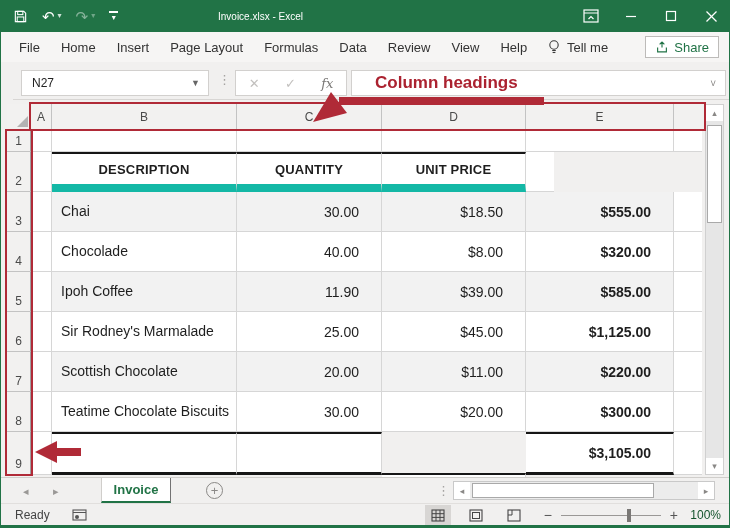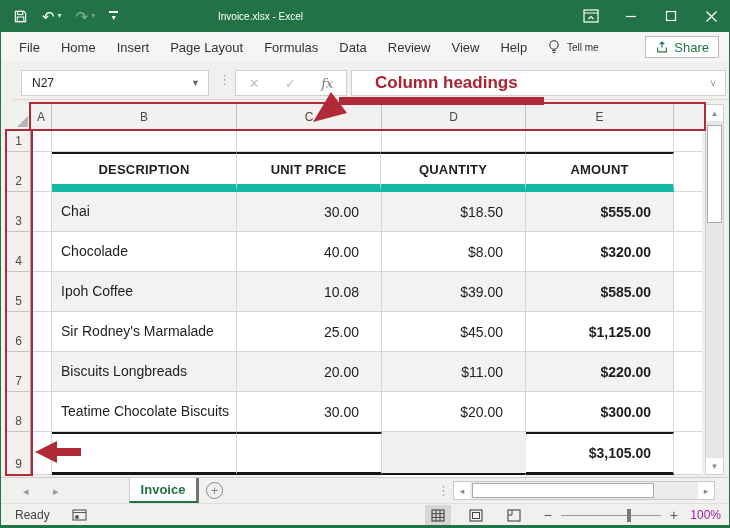--- a/index.html
+++ b/index.html
@@ -18,21 +18,21 @@
   .qat-more { display:flex; flex-direction:column; align-items:center; }
   .qat-more .bar { width:9px; border-top:2px solid #fff; margin-bottom:1px; }
   .qat-more .dd2 { font-size:8px; color:#fff; }
   .win-title { position:absolute; left:217px; top:0; height:32px; display:flex; align-items:center; font-size:10px; color:#fff; }
   .win-controls { position:absolute; right:0; top:0; height:32px; display:flex; }
   .wc-btn { width:40px; height:32px; display:flex; align-items:center; justify-content:center; }
   
   .menubar { position:absolute; left:0; top:32px; width:730px; height:30px; background:#f6f5f4; }
   .menu-tabs { position:absolute; left:18px; top:0; height:30px; display:flex; gap:21px; align-items:center; }
   .menu-tab { font-size:13px; color:#333; white-space:nowrap; cursor:default; }
-  .tellme { position:absolute; left:546px; top:0; height:30px; display:flex; align-items:center; gap:6px; font-size:10px; color:#333; }
+  .tellme { position:absolute; left:546px; top:0; height:30px; display:flex; align-items:center; gap:6px; font-size:13px; color:#333; }
   .share-btn { position:absolute; right:12px; top:4px; height:22px; padding:0 9px; background:#fff; border:1px solid #bdbbb9;
     display:flex; align-items:center; gap:5px; color:#217346; font-size:13px; }
   
   .formularow { position:absolute; left:12px; top:62px; width:730px; height:38px; background:#f1f0ef; border-bottom:1px solid #d8d6d4; }
   .namebox { position:absolute; left:8px; top:8px; width:188px; height:26px; background:#fff; border:1px solid #d2d0ce;
     display:flex; align-items:center; font-size:12px; color:#222; padding-left:10px; }
   .namebox .dd { position:absolute; right:8px; color:#666; font-size:9px; }
   .dotsep { position:absolute; top:10px; color:#a5a3a1; font-size:13px; letter-spacing:0; }
   .fbtns { position:absolute; left:222px; top:8px; width:112px; height:26px; background:#fff; border:1px solid #d2d0ce;
     display:flex; align-items:center; justify-content:space-around; }
@@ -67,40 +67,40 @@
   
   .vscroll { position:absolute; left:704px; top:104px; width:19px; height:371px; background:#e6e6e6; border:1px solid #d0d0d0; }
   .vs-btn { position:absolute; left:0; width:17px; height:16px; background:#fff; color:#8a8886; font-size:9px;
             display:flex; align-items:center; justify-content:center; }
   .vs-up{ top:0; } .vs-down{ bottom:0; }
   .vs-thumb { position:absolute; left:1px; top:20px; width:15px; height:98px; background:#fff; border:1px solid #a9a9a9; }
   
   .tabrow { position:absolute; left:0; top:477px; width:730px; height:26px; background:#f1f0ef; border-top:1px solid #d0cecb; }
   .tab-nav { position:absolute; top:0; height:26px; display:flex; align-items:center; color:#9a9896; font-size:11px; }
   .sheet-tab { position:absolute; left:100px; top:0; width:70px; height:25px; background:#fff; border-left:1px solid #d0cecb;
-    border-right:3px solid #737373; border-bottom:2px solid #217346; display:flex; align-items:center; justify-content:center;
-    color:#217346; font-weight:bold; font-size:13px;margin-left:28px; }
+    border-right:1px solid #737373; border-bottom:2px solid #217346; display:flex; align-items:center; justify-content:center;
+    color:#217346; font-weight:bold; font-size:13px; }
   .newsheet { position:absolute; left:205px; top:4px; width:17px; height:17px; border:1px solid #8a8886; border-radius:50%;
     color:#8a8886; font-size:13px; display:flex; align-items:center; justify-content:center; line-height:1; }
   .hscroll { position:absolute; left:452px; top:3px; width:262px; height:19px; background:#ececec; border:1px solid #c9c9c9; }
   .hs-btn { position:absolute; top:0; width:16px; height:17px; background:#fff; color:#8a8886; font-size:9px;
             display:flex; align-items:center; justify-content:center; }
   .hs-left{left:0;} .hs-right{right:0;}
   .hs-thumb { position:absolute; left:18px; top:1px; width:182px; height:15px; background:#fff; border:1px solid #a9a9a9; }
   
   .statusbar { position:absolute; left:0; top:503px; width:730px; height:22px; background:#f1f0ef; border-top:1px solid #e1dfdd; }
   .status-left { position:absolute; left:14px; top:0; height:22px; display:flex; align-items:center; gap:22px; font-size:12px; color:#444; }
   .viewbtns { position:absolute; left:424px; top:0; height:22px; display:flex; align-items:center; gap:12px; }
   .viewbtn { width:26px; height:20px; display:flex; align-items:center; justify-content:center; }
   .viewbtn.active { background:#d8d6d4; }
   .zoomctl { position:absolute; right:10px; top:0; height:22px; display:flex; align-items:center; gap:9px; color:#555; }
   .zoom-track { position:relative; width:100px; height:1px; background:#9a9896; }
   .zoom-thumb { position:absolute; left:66px; top:-6px; width:4px; height:13px; background:#7a7876; }
   .zoom-sign { font-size:14px; line-height:1; color:#555; }
-  .zoom-pct { font-size:12px; color:#a21caf; width:34px; text-align:right; }
+  .zoom-pct { font-size:12px; color:#14532d; width:34px; text-align:right; }
   .greenstrip { position:absolute; left:0; top:525px; width:730px; height:3px; background:#217346; }
 </style>
 </head>
 <body>
 
 <div class="window">
 
   <div class="titlebar">
     <div class="qat">
       <div class="qat-btn">
@@ -219,23 +219,22 @@
       <div class="c h-r1 w-c"></div>
       <div class="c h-r1 w-d"></div>
       <div class="c h-r1 w-e"></div>
       <div class="c h-r1 w-f"></div>
     </div>
 
     <div class="grow">
       <div class="c rh h-r2 w-rh">2</div>
       <div class="c h-r2 w-a"></div>
       <div class="c h-r2 w-b thdr bt bb">DESCRIPTION</div>
+      <div class="c h-r2 w-c thdr bt bb">QUANTITY</div>
       <div class="c h-r2 w-d thdr bt bb">UNIT PRICE</div>
-      <div class="c h-r2 w-c thdr bt bb">QUANTITY</div>
-      <div class="c h-r2 w-e thdr bt bb">AMOUNT</div>
       <div class="c h-r2 w-f"></div>
     </div>
 
     <div class="grow">
       <div class="c rh h-row w-rh">3</div>
       <div class="c h-row w-a"></div>
       <div class="c h-row w-b tl band">Chai</div>
       <div class="c h-row w-c tr band">30.00</div>
       <div class="c h-row w-d tr band">$18.50</div>
       <div class="c h-row w-e tr band bold">$555.00</div>
@@ -249,40 +248,40 @@
       <div class="c h-row w-c tr">40.00</div>
       <div class="c h-row w-d tr">$8.00</div>
       <div class="c h-row w-e tr bold">$320.00</div>
       <div class="c h-row w-f"></div>
     </div>
 
     <div class="grow">
       <div class="c rh h-row w-rh">5</div>
       <div class="c h-row w-a"></div>
       <div class="c h-row w-b tl band">Ipoh Coffee</div>
-      <div class="c h-row w-c tr band">10.08</div>
+      <div class="c h-row w-c tr band">11.90</div>
       <div class="c h-row w-d tr band">$39.00</div>
       <div class="c h-row w-e tr band bold">$585.00</div>
       <div class="c h-row w-f"></div>
     </div>
 
     <div class="grow">
       <div class="c rh h-row w-rh">6</div>
       <div class="c h-row w-a"></div>
       <div class="c h-row w-b tl">Sir Rodney's Marmalade</div>
       <div class="c h-row w-c tr">25.00</div>
       <div class="c h-row w-d tr">$45.00</div>
       <div class="c h-row w-e tr bold">$1,125.00</div>
       <div class="c h-row w-f"></div>
     </div>
 
     <div class="grow">
       <div class="c rh h-row w-rh">7</div>
       <div class="c h-row w-a"></div>
-      <div class="c h-row w-b tl band">Biscuits Longbreads</div>
+      <div class="c h-row w-b tl band">Scottish Chocolate</div>
       <div class="c h-row w-c tr band">20.00</div>
       <div class="c h-row w-d tr band">$11.00</div>
       <div class="c h-row w-e tr band bold">$220.00</div>
       <div class="c h-row w-f"></div>
     </div>
 
     <div class="grow">
       <div class="c rh h-row w-rh">8</div>
       <div class="c h-row w-a"></div>
       <div class="c h-row w-b tl">Teatime Chocolate Biscuits</div>

